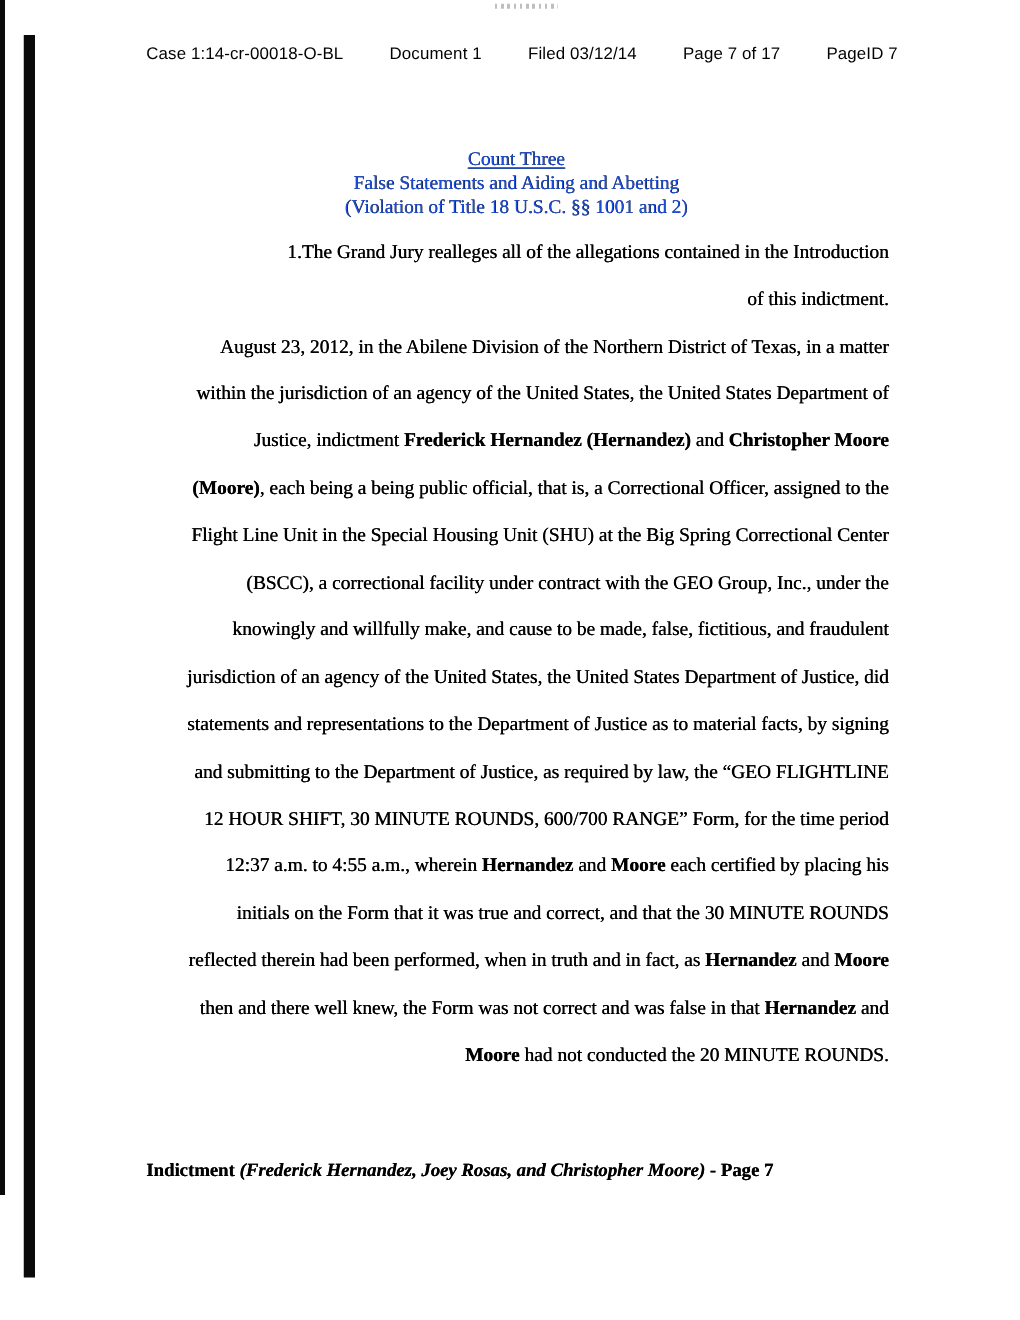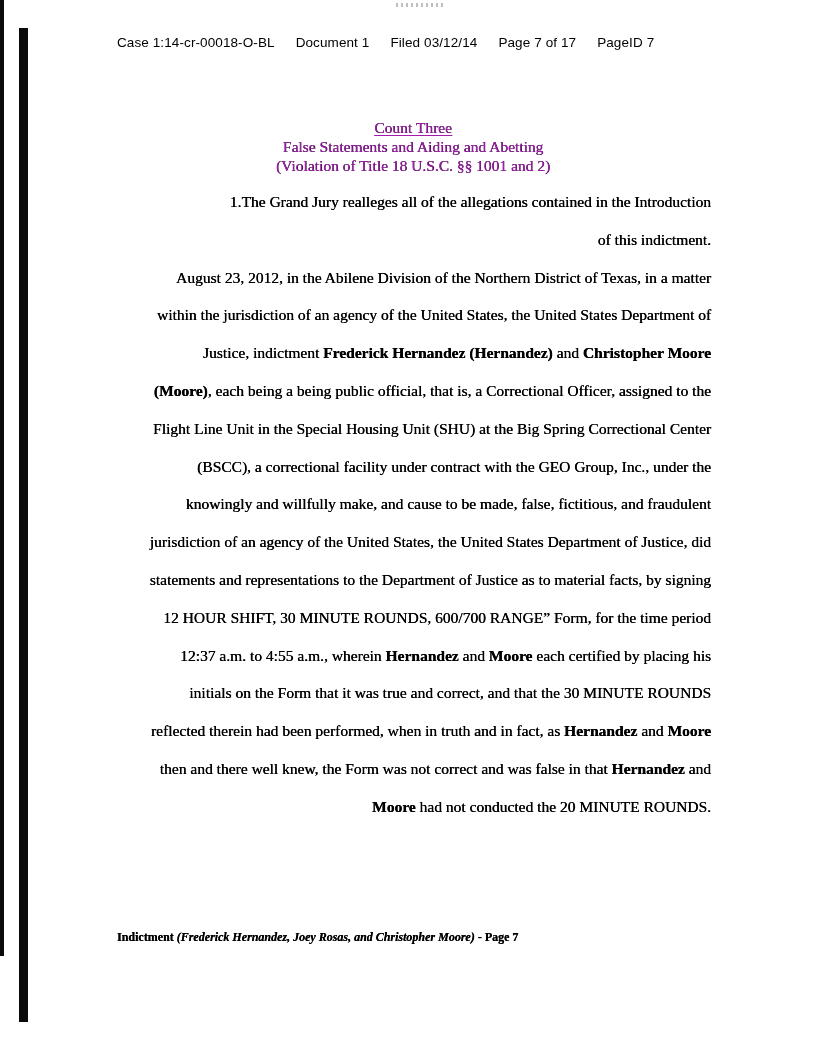--- a/index.html
+++ b/index.html
@@ -22,49 +22,49 @@
     background:#0a0a0a;
   }
   .top-smudge{
     position:absolute;left:396px;top:3px;width:50px;height:4px;
     background:repeating-linear-gradient(90deg,#8a8a8a 0 2px,transparent 2px 5px);
     opacity:.55;
   }
   
   .stamp{
     position:absolute;left:117px;top:35px;
-    display:flex;gap:21px;
+    display:flex;gap:37px;
     font-family:"Liberation Sans","DejaVu Sans",sans-serif;
     font-size:13.5px;letter-spacing:.1px;color:#000;
     white-space:nowrap;
   }
   
   .heading{
     position:absolute;left:117px;top:118px;width:592px;
-    text-align:center;font-size:15.5px;line-height:19px;color:#a21caf;
+    text-align:center;font-size:15.5px;line-height:19px;color:#1d4ed8;
     text-shadow:.3px 0 0 #000;
   }
   .heading .u{text-decoration:underline;text-underline-offset:2px;}
   
   .body-col{
     position:absolute;left:117px;top:183px;width:594px;
     font-size:15.5px;color:#000;
     text-shadow:.3px 0 0 #000;
   }
   .bline{
     line-height:37.8px;white-space:nowrap;text-align:right;
   }
   .bline .num{
     display:inline-block;margin-left:40px;min-width:48px;
   }
   .bline .b{font-weight:700;}
   
   .footer{
     position:absolute;left:117px;top:928px;
-    font-size:12px;font-weight:700;line-height:18px;color:#000;
+    font-size:15px;font-weight:700;line-height:18px;color:#000;
     white-space:nowrap;text-shadow:.2px 0 0 #000;
   }
   .footer .i{font-style:italic;}
 </style>
 </head>
 <body>
 
 <div class="page">
 
   <div class="edge-line"></div>
@@ -90,20 +90,21 @@
       <div class="bline"><span>of this indictment.</span></div>
       <div class="bline"><span>August 23, 2012, in the Abilene Division of the Northern District of Texas, in a matter</span></div>
       <div class="bline"><span>within the jurisdiction of an agency of the United States, the United States Department of</span></div>
       <div class="bline"><span>Justice, indictment </span><span class="b">Frederick Hernandez (Hernandez)</span><span> and </span><span class="b">Christopher Moore</span></div>
       <div class="bline"><span class="b">(Moore)</span><span>, each being a being public official, that is, a Correctional Officer, assigned to the</span></div>
       <div class="bline"><span>Flight Line Unit in the Special Housing Unit (SHU) at the Big Spring Correctional Center</span></div>
       <div class="bline"><span>(BSCC), a correctional facility under contract with the GEO Group, Inc., under the</span></div>
       <div class="bline"><span>knowingly and willfully make, and cause to be made, false, fictitious, and fraudulent</span></div>
       <div class="bline"><span>jurisdiction of an agency of the United States, the United States Department of Justice, did</span></div>
       <div class="bline"><span>statements and representations to the Department of Justice as to material facts, by signing</span></div>
+      <div class="bline"><span>and submitting to the Department of Justice, as required by law, the “GEO FLIGHTLINE</span></div>
       <div class="bline"><span>12 HOUR SHIFT, 30 MINUTE ROUNDS, 600/700 RANGE” Form, for the time period</span></div>
       <div class="bline"><span>12:37 a.m. to 4:55 a.m., wherein </span><span class="b">Hernandez</span><span> and </span><span class="b">Moore</span><span> each certified by placing his</span></div>
       <div class="bline"><span>initials on the Form that it was true and correct, and that the 30 MINUTE ROUNDS</span></div>
       <div class="bline"><span>reflected therein had been performed, when in truth and in fact, as </span><span class="b">Hernandez</span><span> and </span><span class="b">Moore</span></div>
       <div class="bline"><span>then and there well knew, the Form was not correct and was false in that </span><span class="b">Hernandez</span><span> and</span></div>
       <div class="bline"><span class="b">Moore</span><span> had not conducted the 20 MINUTE ROUNDS.</span></div>
     </div>
 
   <div class="footer"><span class="b">Indictment </span><span class="b i">(Frederick Hernandez, Joey Rosas, and Christopher Moore)</span><span class="b"> - Page 7</span></div>
 

